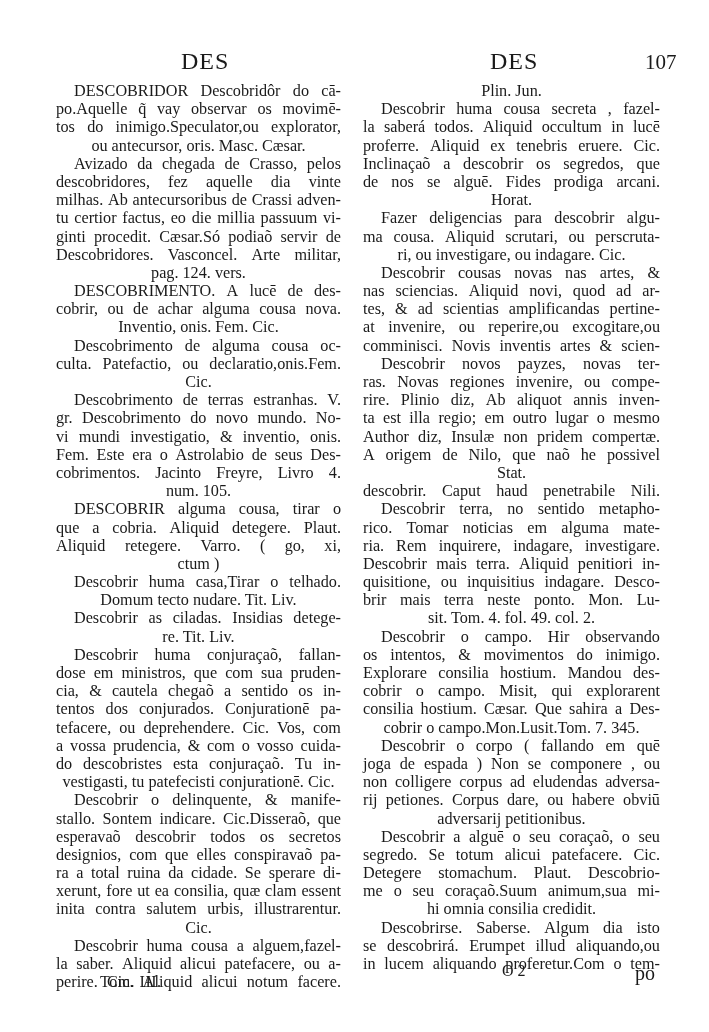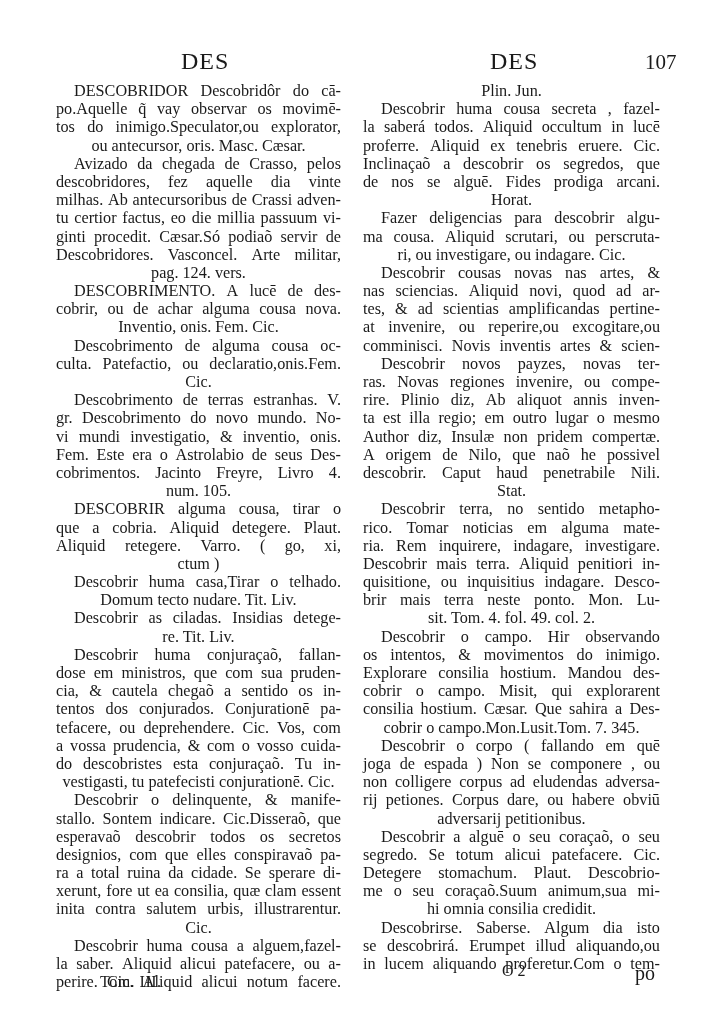--- a/index.html
+++ b/index.html
@@ -537,29 +537,29 @@
       <div class="line">
         <span>A</span>
         <span>origem</span>
         <span>de</span>
         <span>Nilo,</span>
         <span>que</span>
         <span>naõ</span>
         <span>he</span>
         <span>possivel</span>
       </div>
+      <div class="line last">
+        <span>Stat.</span>
+      </div>
       <div class="line">
         <span>descobrir.</span>
         <span>Caput</span>
         <span>haud</span>
         <span>penetrabile</span>
         <span>Nili.</span>
-      </div>
-      <div class="line last">
-        <span>Stat.</span>
       </div>
       <div class="line indent">
         <span>Descobrir</span>
         <span>terra,</span>
         <span>no</span>
         <span>sentido</span>
         <span>metapho-</span>
       </div>
       <div class="line">
         <span>rico.</span>

